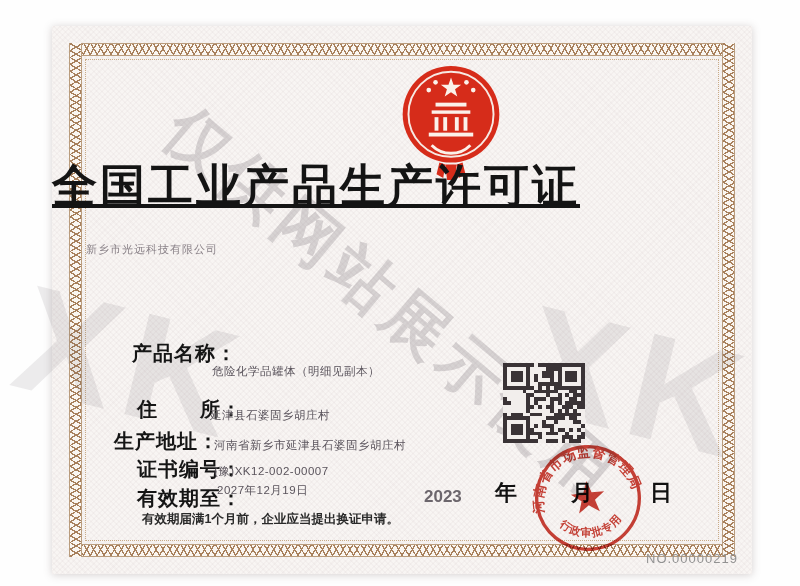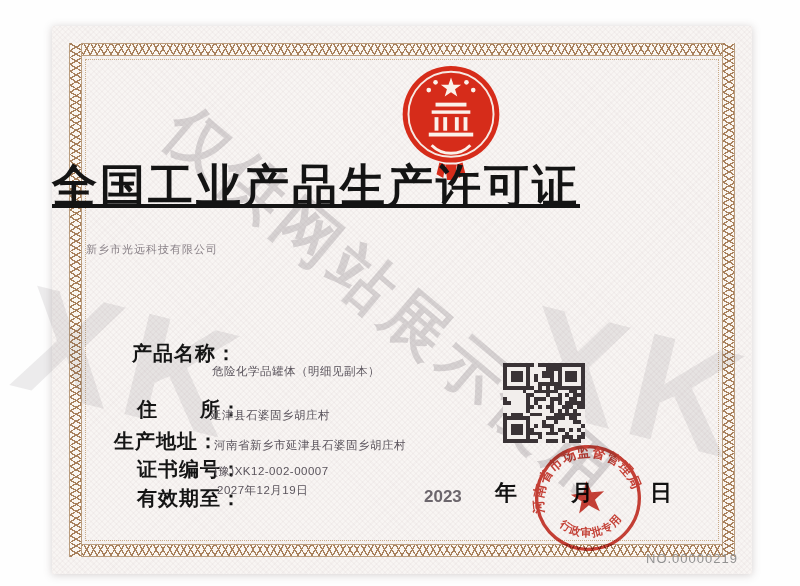--- a/index.html
+++ b/index.html
@@ -103,20 +103,21 @@
 
     <div class="flabel" style="left:62px;top:402px">生产地址：</div>
     <div class="fvalue" style="left:162px;top:412px">河南省新乡市延津县石婆固乡胡庄村</div>
 
     <div class="flabel" style="left:85px;top:430px">证书编号：</div>
     <div class="fvalue" style="left:162px;top:438px">(豫)XK12-002-00007</div>
 
     <div class="flabel" style="left:85px;top:459px">有效期至：</div>
     <div class="fvalue" style="left:165px;top:457px">2027年12月19日</div>
 
+    <div class="note">有效期届满1个月前，企业应当提出换证申请。</div>
 
     <div class="y2023">2023</div>
     <div class="dchar" style="left:443px;top:452px">年</div>
     <div class="dchar" style="left:519px;top:452px">月</div>
     <div class="dchar" style="left:598px;top:452px">日</div>
 
     <div class="qr" id="qr">
         <div class="on"></div>
         <div class="on"></div>
         <div class="on"></div>

